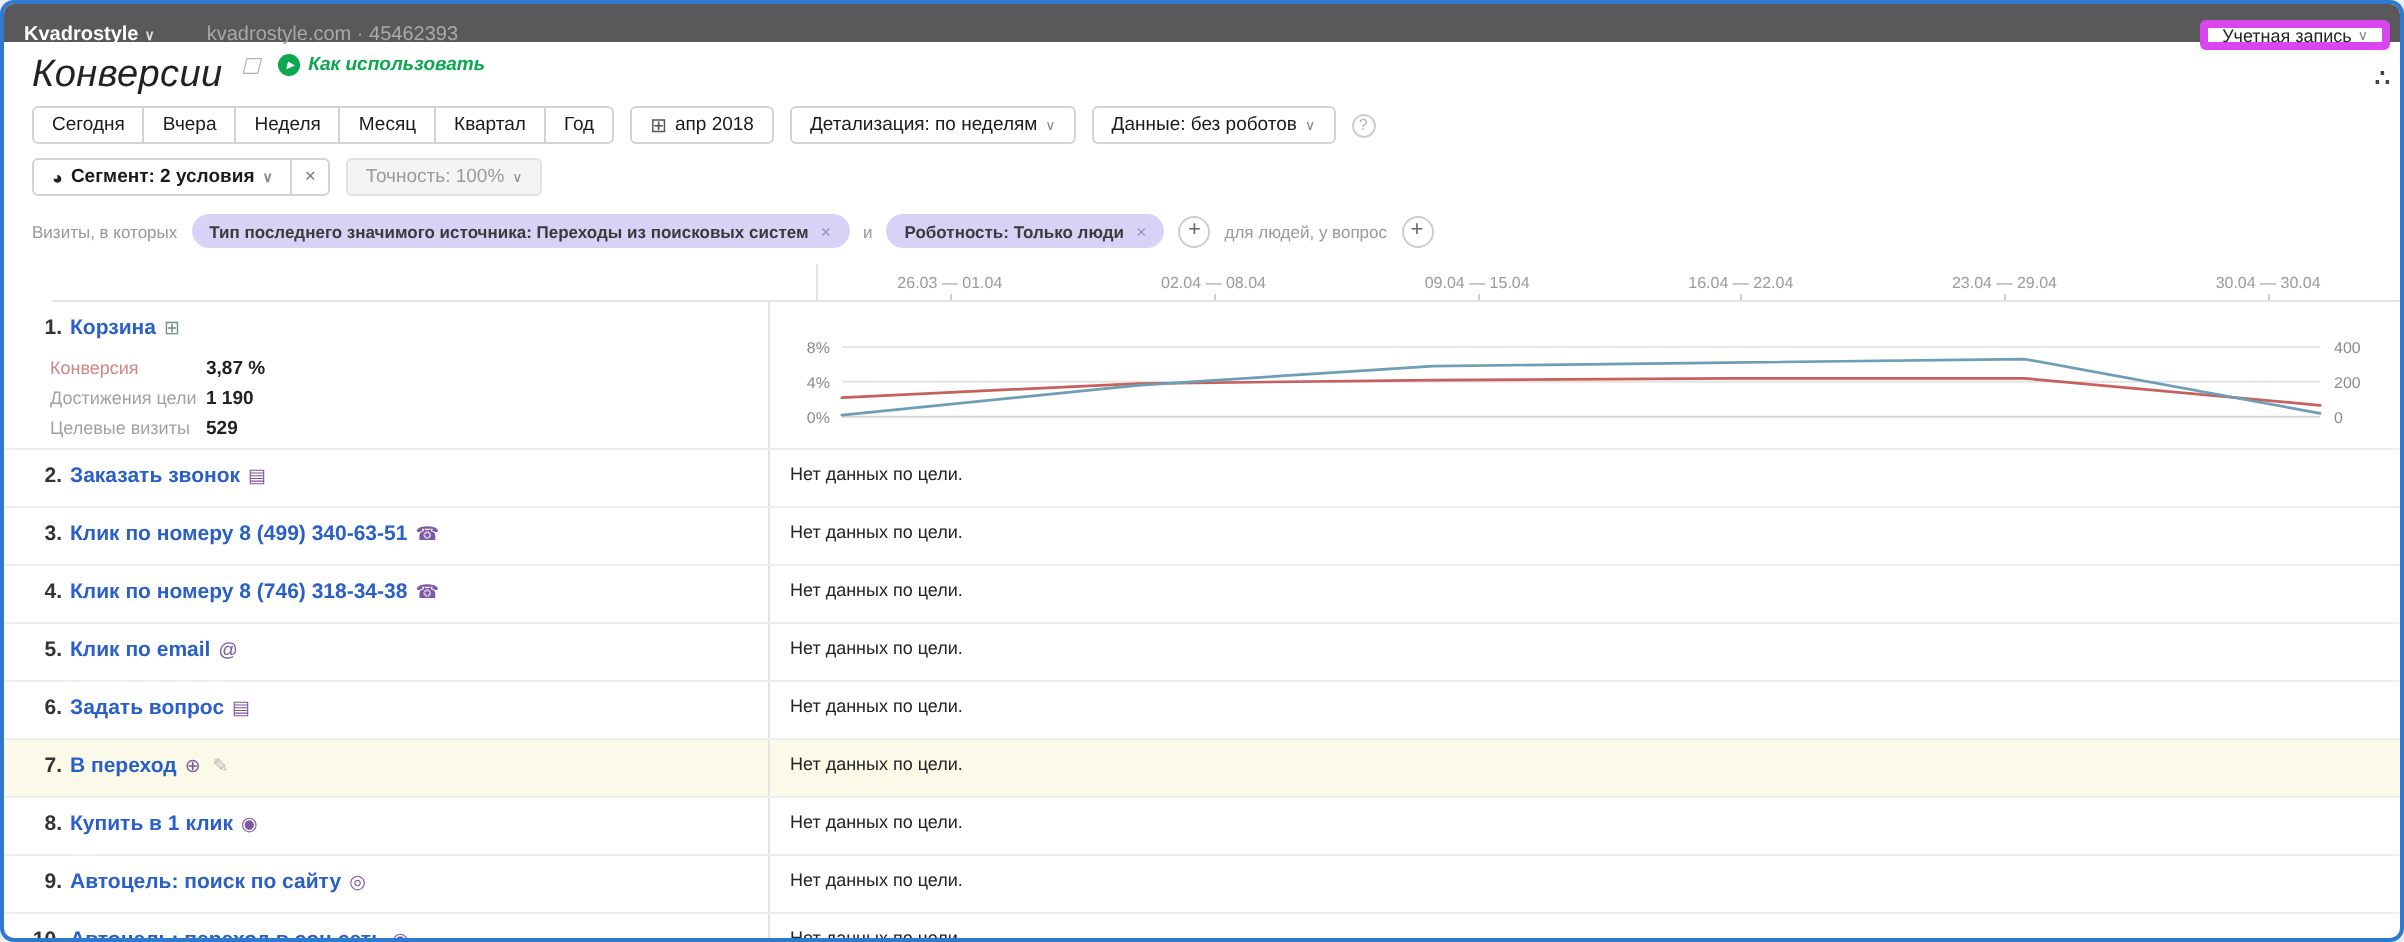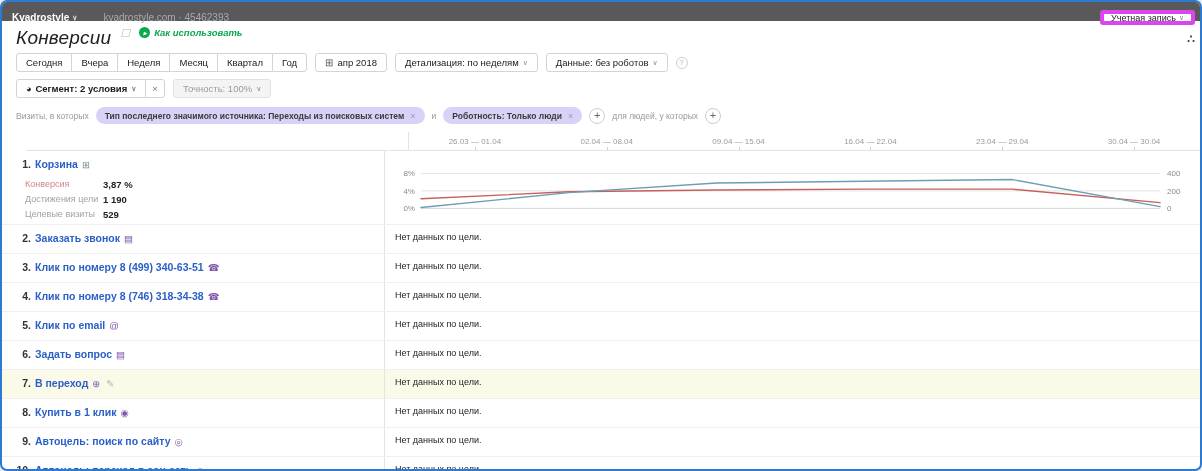--- a/index.html
+++ b/index.html
@@ -159,21 +159,21 @@
     <span class="chip">
       <span>Тип последнего значимого источника: Переходы из поисковых систем</span>
       <span class="chip-x">×</span>
     </span>
     <span>и</span>
     <span class="chip">
       <span>Роботность: Только люди</span>
       <span class="chip-x">×</span>
     </span>
     <span class="plus-btn">+</span>
-    <span>для людей, у которых</span>
+    <span>для людей, у вопрос</span>
     <span class="plus-btn">+</span>
   </div>
 
   <div class="table">
     <div class="thead">
       <div class="lcol-head"></div>
       <div class="datecols">
         <span class="datecol">26.03 — 01.04</span>
         <span class="datecol">02.04 — 08.04</span>
         <span class="datecol">09.04 — 15.04</span>

